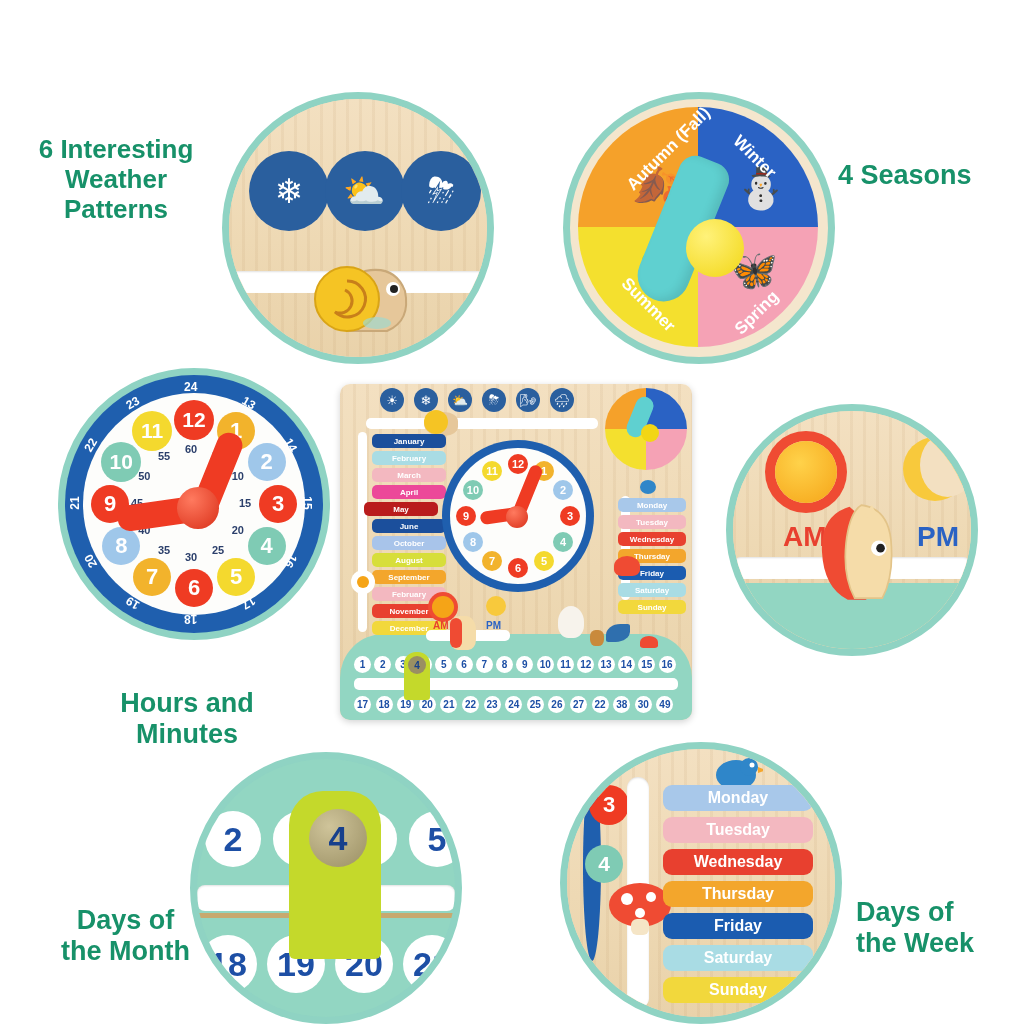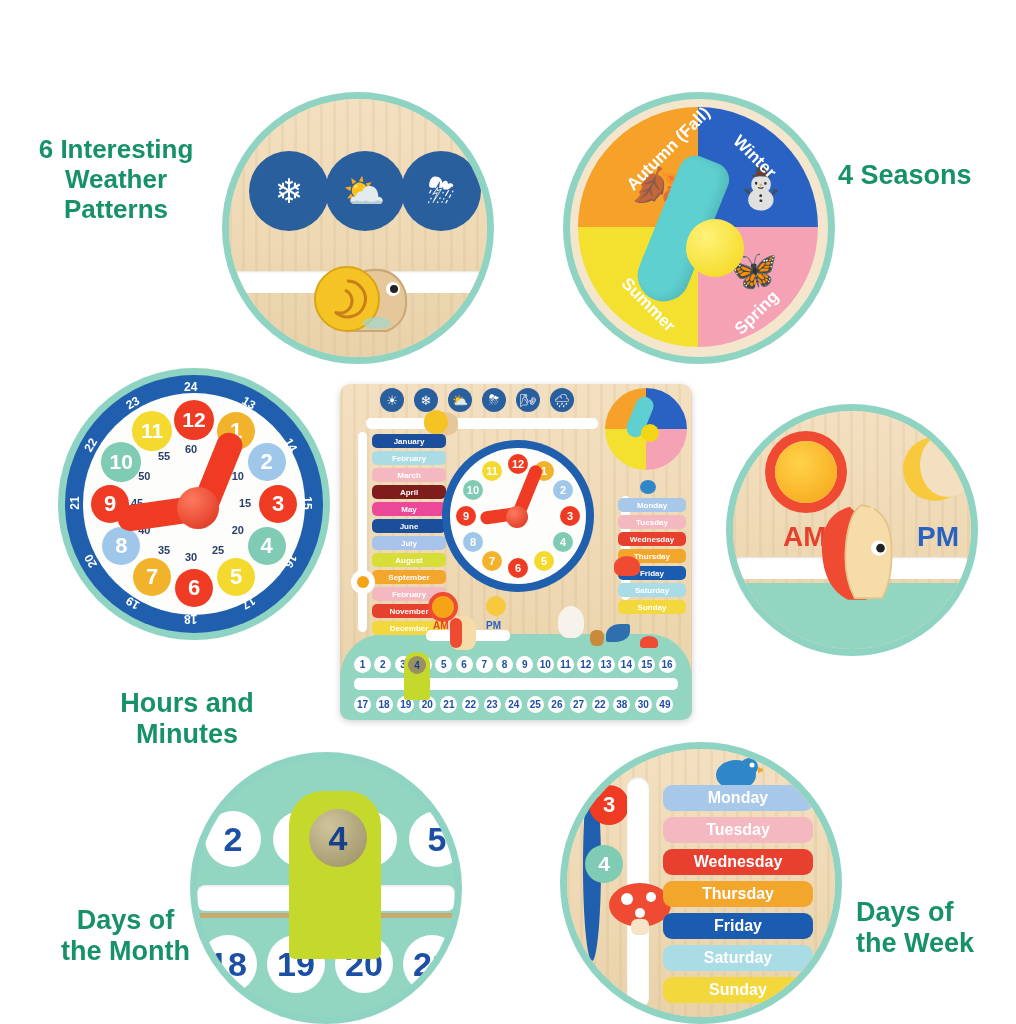--- a/index.html
+++ b/index.html
@@ -310,24 +310,24 @@
     <div class="bwheel">
       <div style="position:absolute;left:26px;top:8px;width:18px;height:42px;background:#5fd0d0;border-radius:9px;transform:rotate(22deg);"></div>
       <div style="position:absolute;left:36px;top:36px;width:18px;height:18px;border-radius:50%;background:#f2d615;"></div>
     </div>
 
     <div class="bslot" style="left:18px;top:48px;width:9px;height:200px;border-radius:5px;"></div>
     <div id="board-months">
         <div class="bpill" style="left: 32px; top: 50px; width: 74px; height: 14px; background: rgb(27, 79, 156);">January</div>
         <div class="bpill" style="left: 32px; top: 67px; width: 74px; height: 14px; background: rgb(169, 220, 228);">February</div>
         <div class="bpill" style="left: 32px; top: 84px; width: 74px; height: 14px; background: rgb(243, 184, 192);">March</div>
-        <div class="bpill" style="left: 32px; top: 101px; width: 74px; height: 14px; background: #7f1d1d;">April</div>
-        <div class="bpill" style="left: 32px; top: 118px; width: 74px; height: 14px; background: #ec4899;">May</div>
+        <div class="bpill" style="left: 32px; top: 101px; width: 74px; height: 14px; background: #ec4899;">April</div>
+        <div class="bpill" style="left: 24px; top: 118px; width: 74px; height: 14px; background: #b91c1c;">May</div>
         <div class="bpill" style="left: 32px; top: 135px; width: 74px; height: 14px; background: rgb(27, 79, 156);">June</div>
-        <div class="bpill" style="left: 32px; top: 152px; width: 74px; height: 14px; background: rgb(168, 196, 234);">July</div>
+        <div class="bpill" style="left: 32px; top: 152px; width: 74px; height: 14px; background: rgb(168, 196, 234);">October</div>
         <div class="bpill" style="left: 32px; top: 169px; width: 74px; height: 14px; background: rgb(215, 222, 58);">August</div>
         <div class="bpill" style="left: 32px; top: 186px; width: 74px; height: 14px; background: rgb(243, 166, 44);">September</div>
         <div class="bpill" style="left: 32px; top: 203px; width: 74px; height: 14px; background: rgb(243, 184, 192);">February</div>
         <div class="bpill" style="left: 32px; top: 220px; width: 74px; height: 14px; background: rgb(232, 64, 47);">November</div>
         <div class="bpill" style="left: 32px; top: 237px; width: 74px; height: 14px; background: rgb(242, 216, 60);">December</div>
       </div>
     <div style="position:absolute;left:11px;top:186px;width:24px;height:24px;border-radius:50%;background:#fff;">
       <div style="position:absolute;left:6px;top:6px;width:12px;height:12px;border-radius:50%;background:#f5a417;"></div>
     </div>
 

